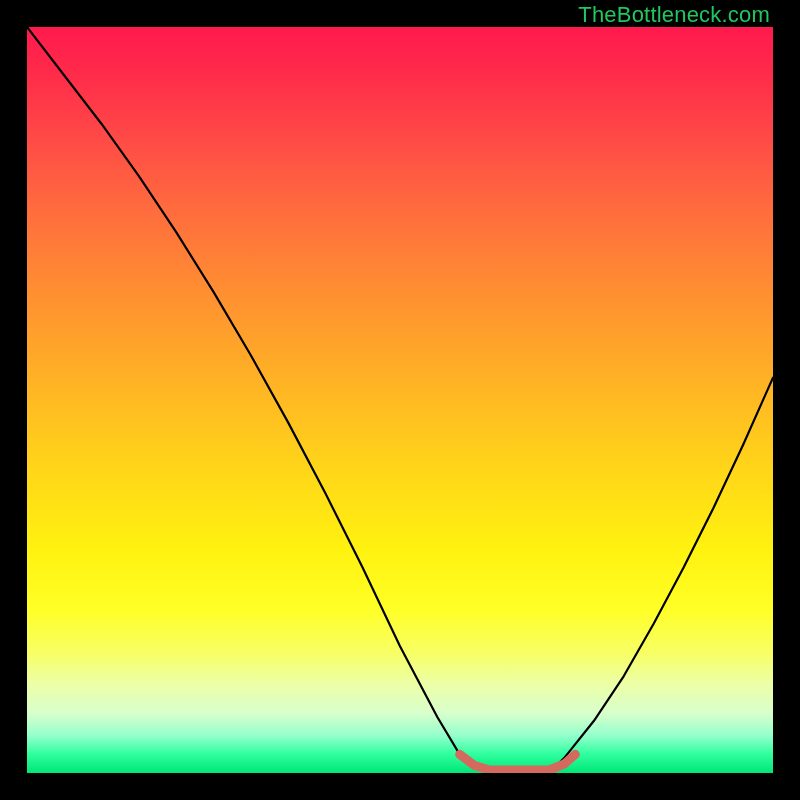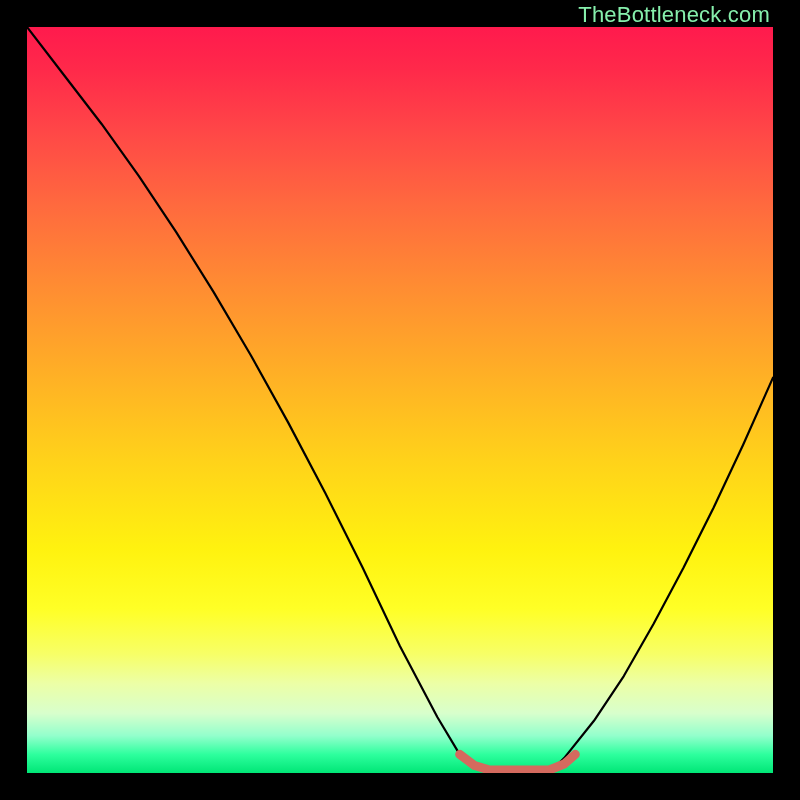--- a/index.html
+++ b/index.html
@@ -46,21 +46,21 @@
     position: absolute;
     left: 0;
     top: 0;
     width: 746px;
     height: 746px;
   }
   .watermark {
     position: absolute;
     top: 2px;
     right: 30px;
-    color: #86efac;
+    color: #22c55e;
     font-size: 22px;
     font-weight: 400;
     letter-spacing: 0.2px;
     user-select: none;
   }
 </style>
 </head>
 <body>
 
 <div class="frame">

